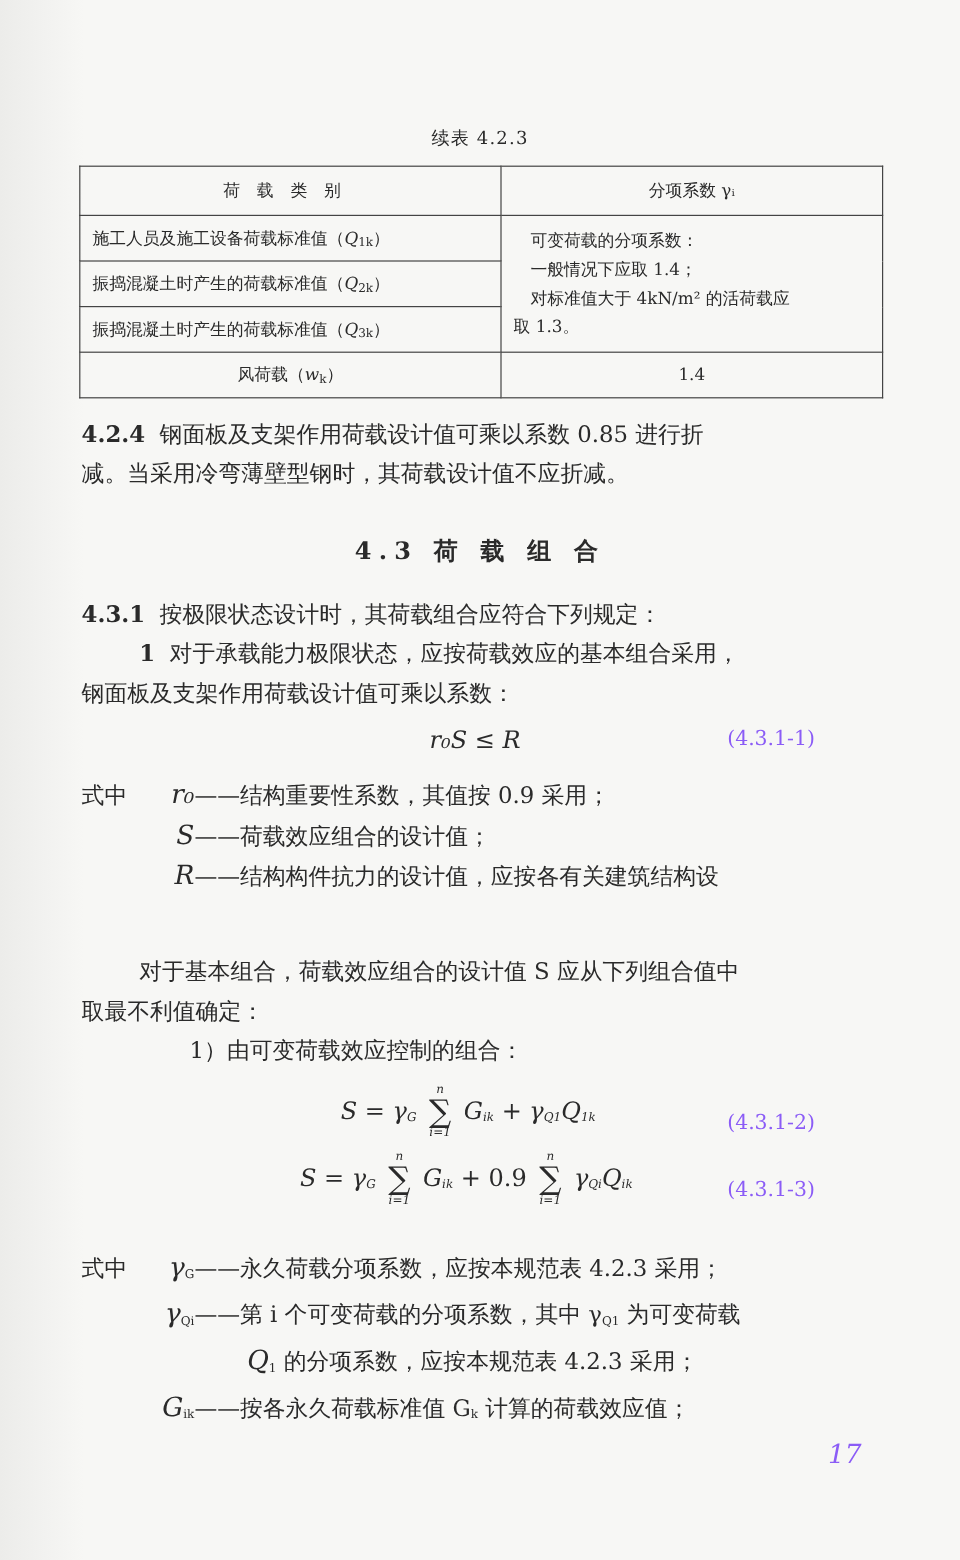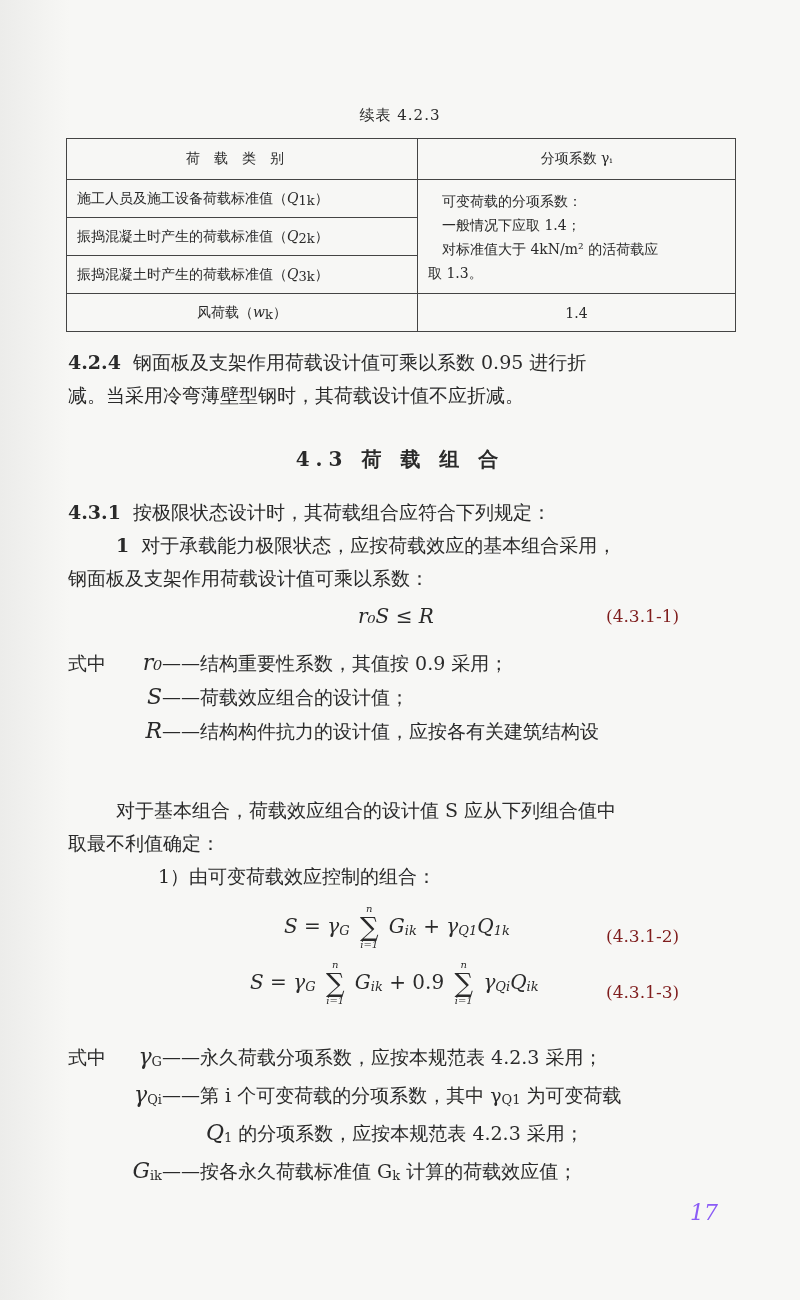--- a/index.html
+++ b/index.html
@@ -49,21 +49,21 @@
     }
     table.load-table th {
       height: 40px;
     }
     th.col1 { width: 330px; text-align: center; letter-spacing: 14px; }
     th.col2 { text-align: center; }
     td.row-cell { height: 37px; text-align: left; }
     td.wind-cell { height: 37px; text-align: center; }
     td.merged { vertical-align: middle; line-height: 24px; padding: 4px 10px; }
     .indent { padding-left: 14px; display: block; }
-    .sub { font-size: 13px; vertical-align: -2px; }
+    .sub { font-size: 10px; vertical-align: -2px; }
     .ital { font-style: italic; }
 
     .para {
       left: 68px; width: 668px;
       font-size: 19px;
       line-height: 33px;
     }
     .bold { font-weight: bold; }
     .section-title {
       left: 0; width: 800px;
@@ -71,21 +71,21 @@
       font-size: 20px;
       font-weight: bold;
       letter-spacing: 6px;
     }
     .formula {
       font-size: 20px;
       font-style: italic;
     }
     .eq-num {
       font-size: 17px;
-      color: #7f1d1d;
+      color: #8b5cf6;
     }
     .sym {
       font-style: italic;
       font-size: 22px;
     }
     .sum {
       display: inline-block;
       text-align: center;
       vertical-align: middle;
       line-height: 1;
@@ -139,21 +139,21 @@
     <tr>
       <td class="wind-cell">
         <span>风荷载</span>（<span class="ital">w</span><span class="sub">k</span>）
       </td>
       <td class="wind-cell">1.4</td>
     </tr>
   </tbody>
     </table>
 
   <div class="abs para" style="top:346px;">
-    <div><span class="bold">4.2.4</span>&nbsp;&nbsp;<span>钢面板及支架作用荷载设计值可乘以系数 0.95 进行折</span></div>
+    <div><span class="bold">4.2.4</span>&nbsp;&nbsp;<span>钢面板及支架作用荷载设计值可乘以系数 0.85 进行折</span></div>
     <div>减。当采用冷弯薄壁型钢时，其荷载设计值不应折减。</div>
   </div>
 
   <div class="abs section-title" style="top:446px;">4.3  荷 载 组 合</div>
 
   <div class="abs para" style="top:496px;">
     <div><span class="bold">4.3.1</span>&nbsp;&nbsp;<span>按极限状态设计时，其荷载组合应符合下列规定：</span></div>
     <div style="padding-left:48px;"><span class="bold">1</span>&nbsp;&nbsp;<span>对于承载能力极限状态，应按荷载效应的基本组合采用，</span></div>
     <div>钢面板及支架作用荷载设计值可乘以系数：</div>
   </div>

